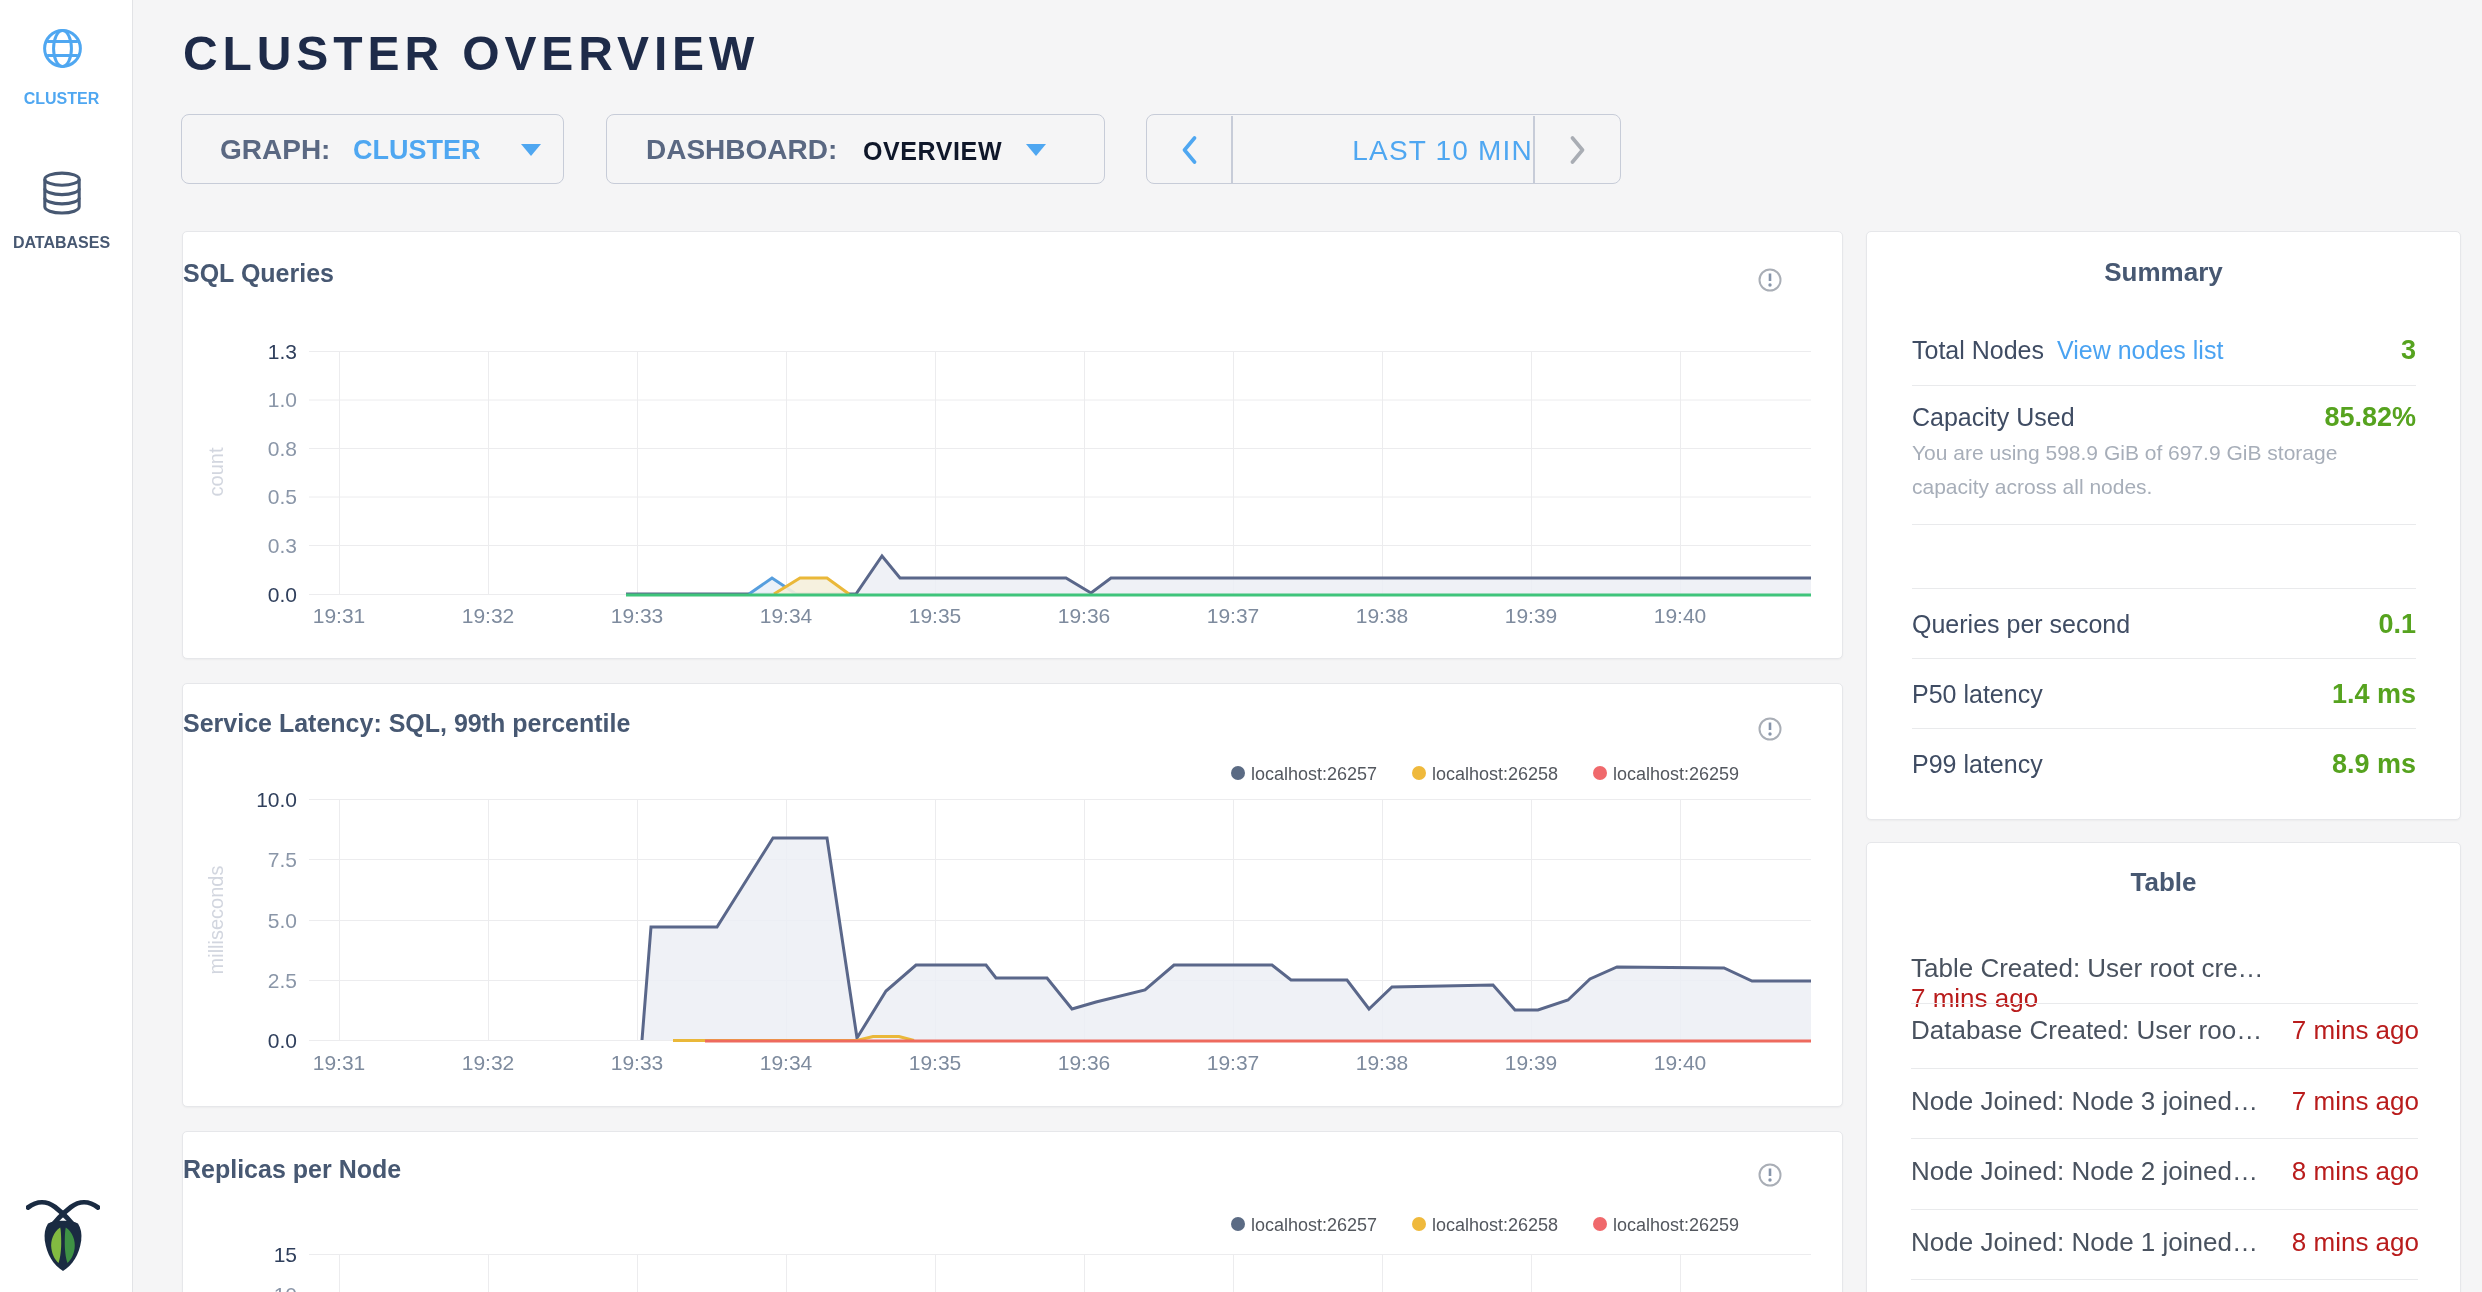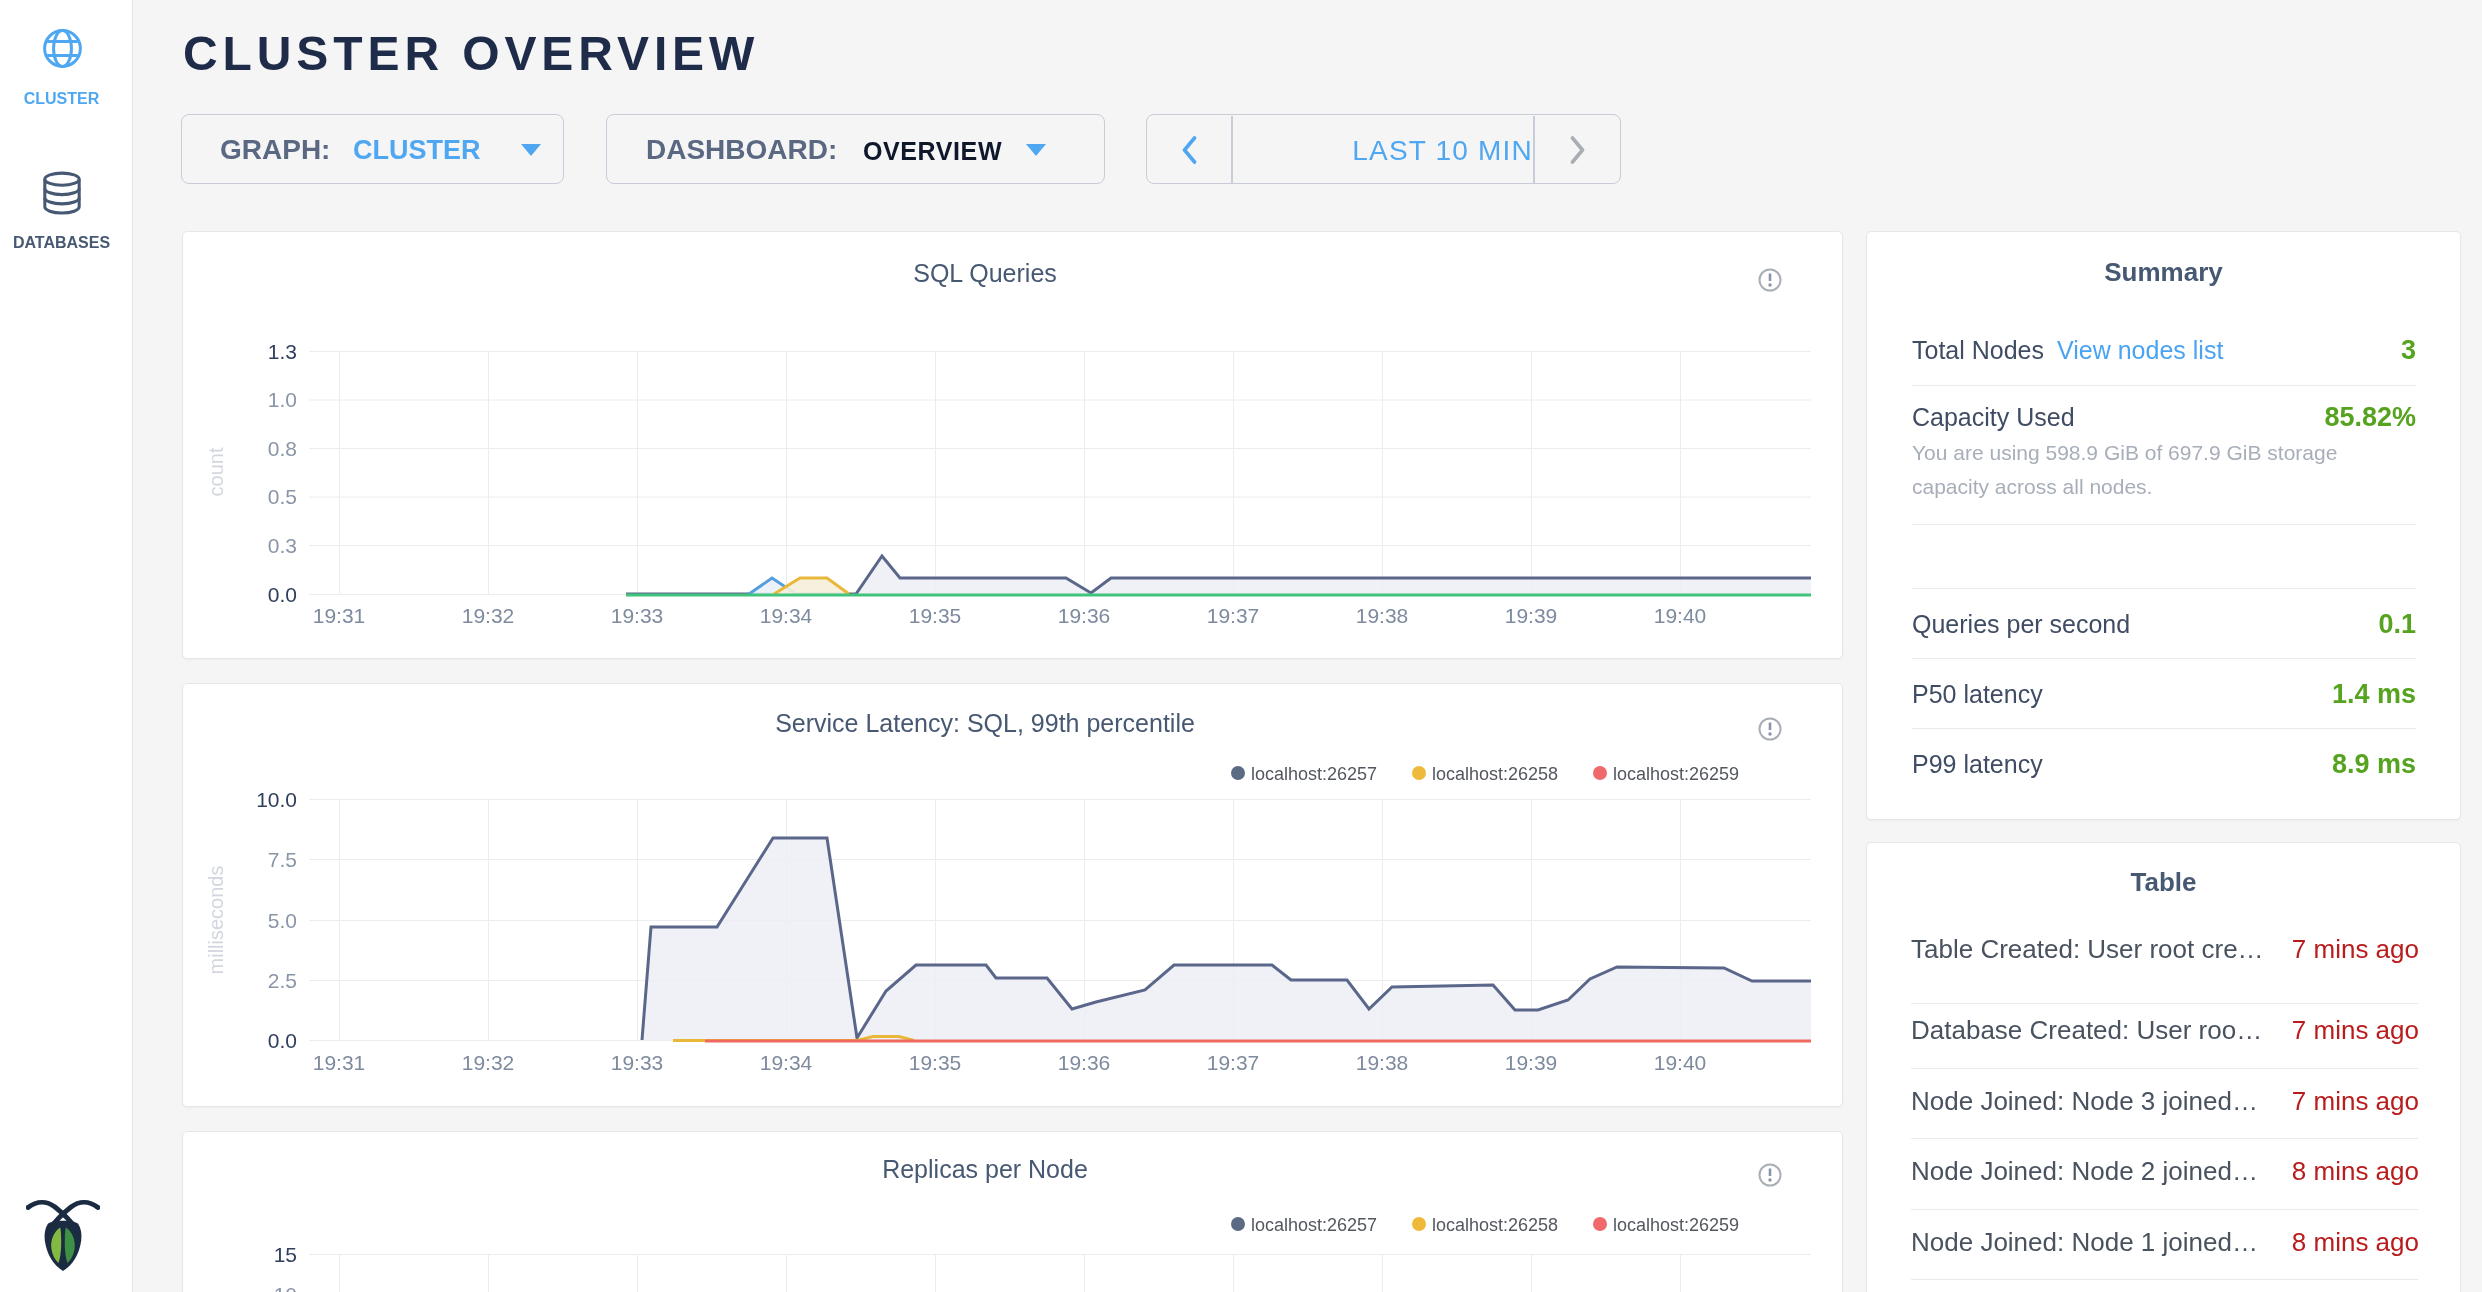--- a/index.html
+++ b/index.html
@@ -3,21 +3,21 @@
 <meta charset="utf-8">
 <style>
 * { margin:0; padding:0; box-sizing:border-box; }
 html,body { width:2482px; height:1292px; }
 body { font-family:"Liberation Sans", sans-serif; background:#f5f5f6; position:relative; overflow:hidden; }
 #sidebar { position:absolute; left:0; top:0; width:133px; height:1292px; background:#ffffff; border-right:1px solid #e2e3e6; }
 .navlabel { position:absolute; left:0; width:123px; text-align:center; font-weight:bold; font-size:16px; letter-spacing:0; }
 #title { position:absolute; left:183px; top:26px; font-size:48px; font-weight:bold; letter-spacing:4.9px; color:#1e2b49; }
 .ctl { position:absolute; top:114px; height:70px; border:1.5px solid #c7ccd8; border-radius:8px; }
 .card { position:absolute; background:#ffffff; border:1px solid #e6e7ea; border-radius:5px; box-shadow:0 1px 2px rgba(0,0,0,0.04); }
-.ctitle { position:absolute; left:0; width:1604px; text-align:center; font-size:25px; line-height:30px; font-weight:normal; color:#475872; }
+.ctitle { position:absolute; left:0; width:1604px; text-align:left; font-size:25px; line-height:30px; font-weight:bold; color:#475872; }
 .sumrow { position:absolute; left:45px; right:44px; font-size:25px; line-height:30px; color:#3f4c63; }
 .sumrow .v { float:right; font-weight:bold; font-size:27px; color:#56a31f; }
 .divider { position:absolute; left:45px; right:44px; height:1px; background:#e9eaec; }
 .evrow { position:absolute; left:44px; right:41px; font-size:26px; line-height:30px; color:#49525f; white-space:nowrap; display:flex; justify-content:space-between; }
 .evrow .t { color:#b91c1c; }
 svg text { font-family:"Liberation Sans", sans-serif; }
 </style>
 </head>
 <body>
 <div id="sidebar">
@@ -191,21 +191,21 @@
   <div class="divider" style="top:356px;"></div>
   <div class="sumrow" style="top:377px;">Queries per second<span class="v">0.1</span></div>
   <div class="divider" style="top:426px;"></div>
   <div class="sumrow" style="top:447px;">P50 latency<span class="v">1.4 ms</span></div>
   <div class="divider" style="top:496px;"></div>
   <div class="sumrow" style="top:517px;">P99 latency<span class="v">8.9 ms</span></div>
 </div>
 
 <div class="card" style="left:1866px;top:842px;width:595px;height:560px;">
   <div style="position:absolute;left:0;width:100%;text-align:center;top:24px;font-size:26px;line-height:30px;font-weight:bold;color:#475872;">Table</div>
-  <div class="evrow" style="top:91px;">
+  <div class="evrow" style="top:110px;flex-direction:column;">
       <span>Table Created: User root cre…</span>
       <span class="t">7 mins ago</span>
     </div>
   <div class="divider" style="top:160px;left:44px;right:42px;"></div>
   <div class="evrow" style="top:172px;">
       <span>Database Created: User roo…</span>
       <span class="t">7 mins ago</span>
     </div>
   <div class="divider" style="top:225px;left:44px;right:42px;"></div>
   <div class="evrow" style="top:243px;">

